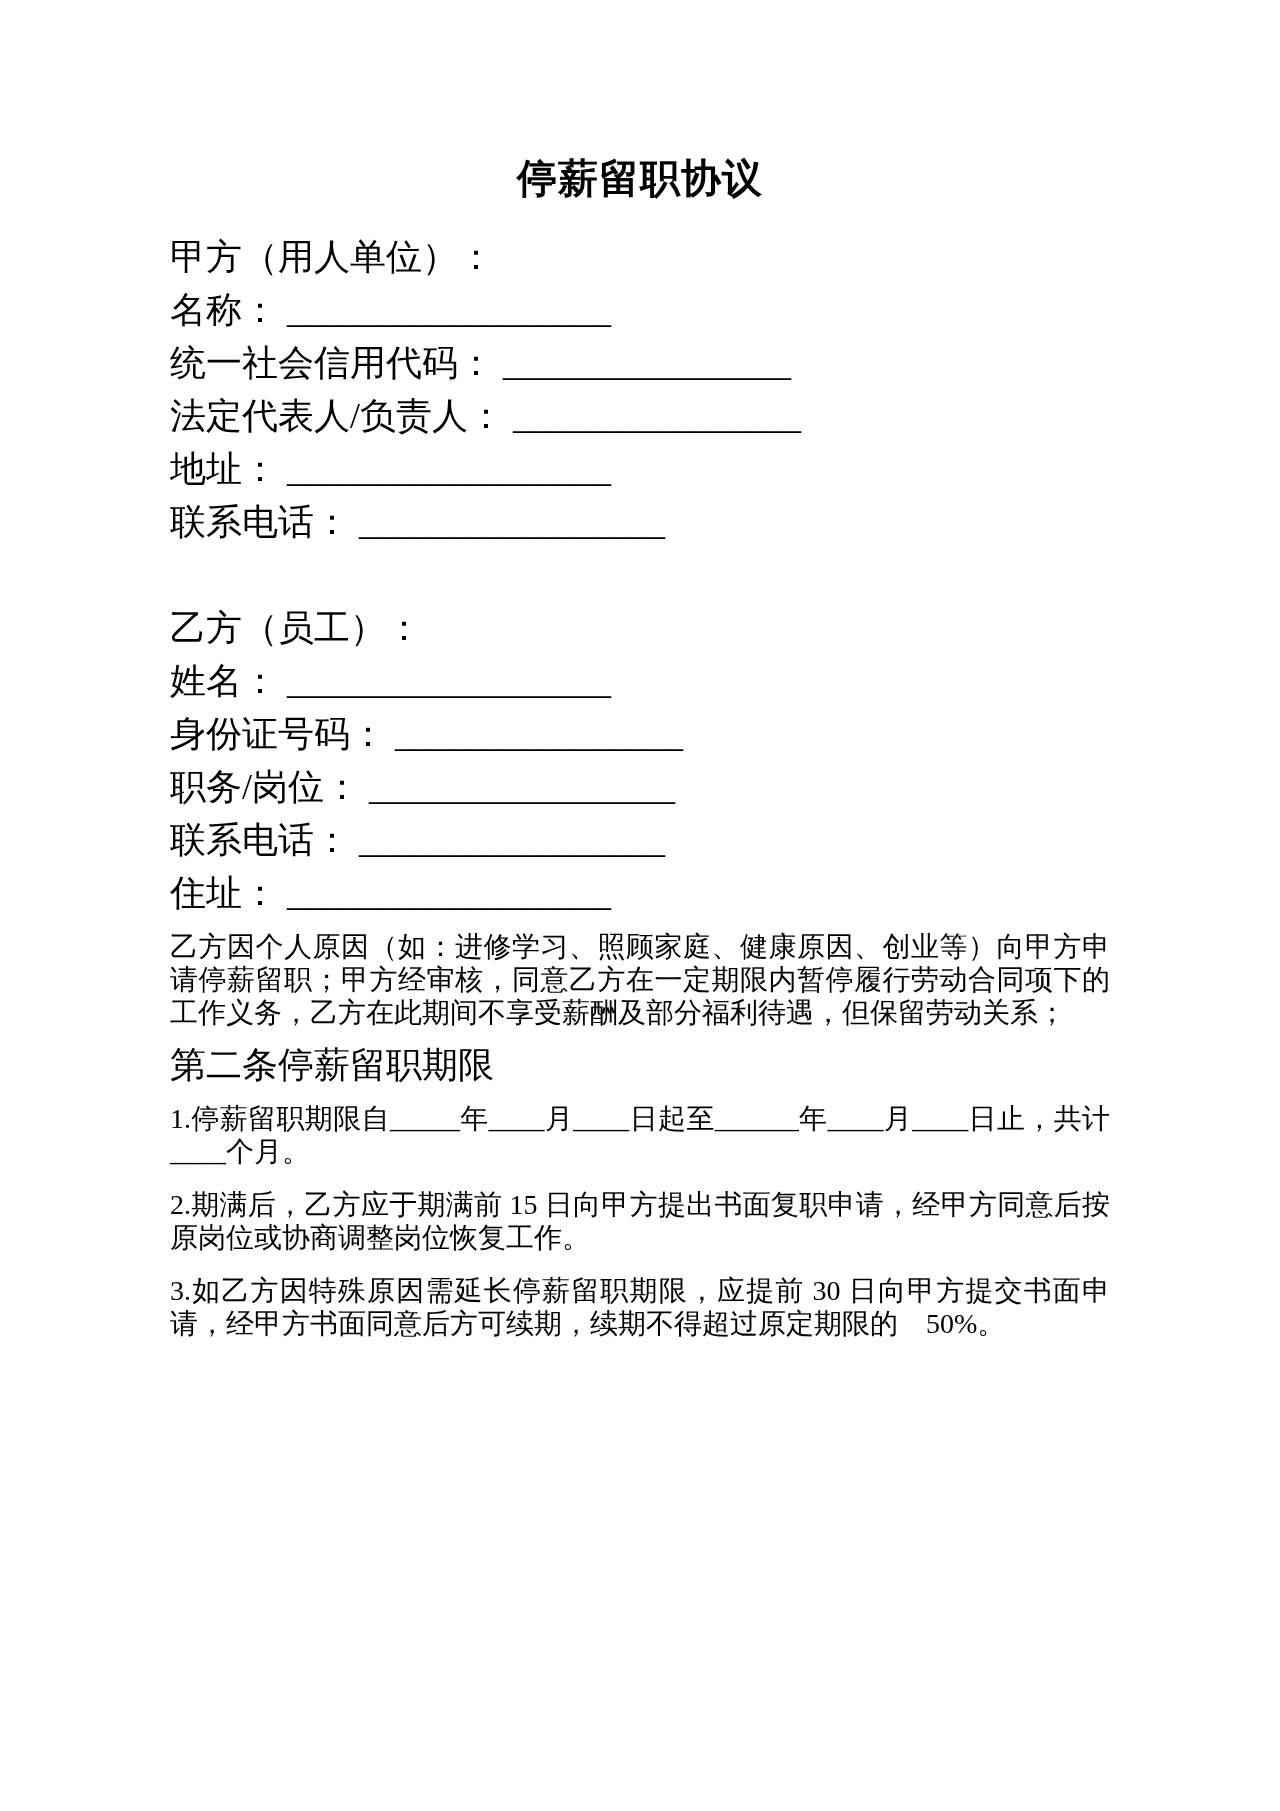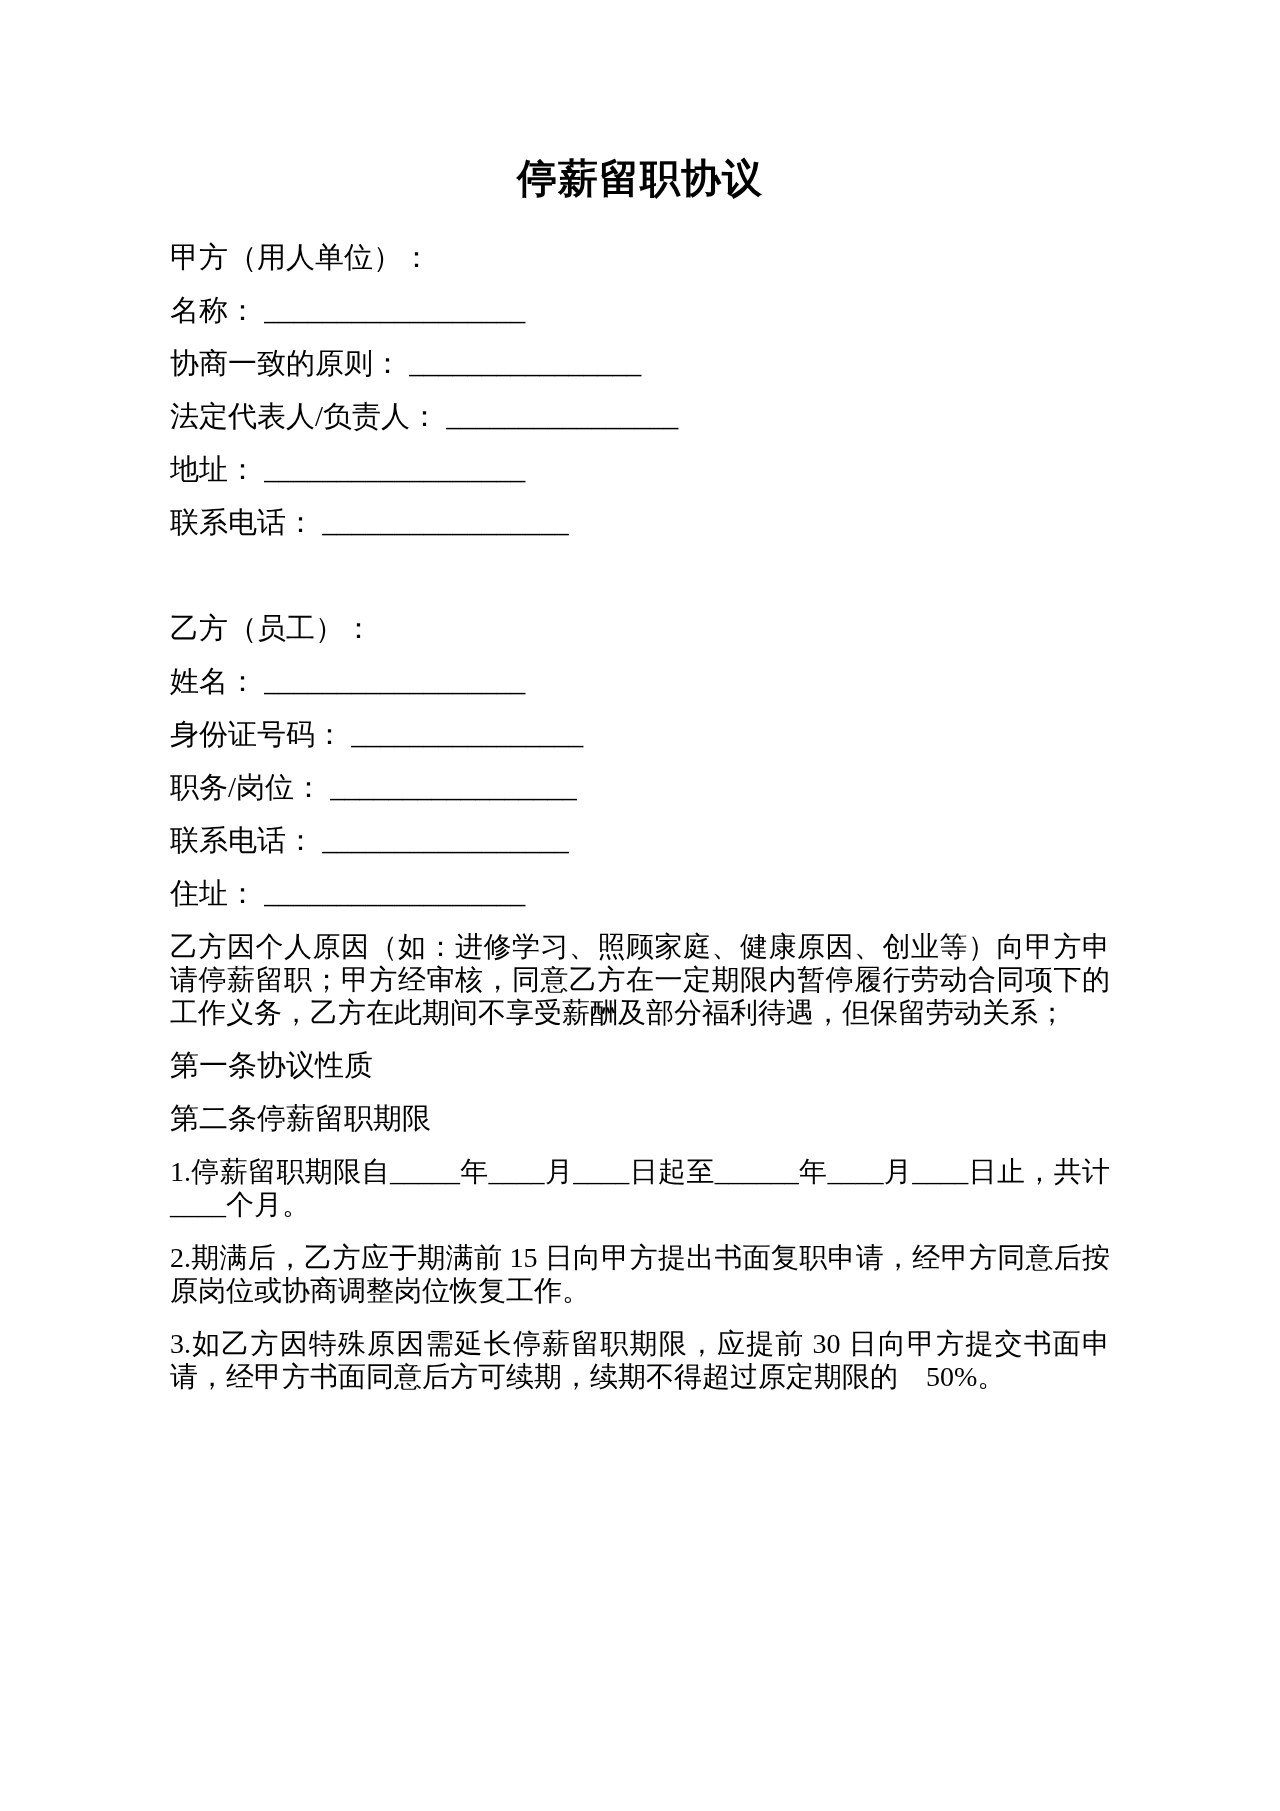--- a/index.html
+++ b/index.html
@@ -23,21 +23,21 @@
   }
   .doc-title {
     font-size: 40px;
     line-height: 52px;
     font-weight: bold;
     text-align: center;
     margin: 0 0 36px 0;
     letter-spacing: 1px;
   }
   p.line {
-    font-size: 29px;
+    font-size: 36px;
     line-height: 33px;
     margin: 0 0 20px 0;
     text-align: left;
     word-break: break-word;
   }
   p.para {
     font-size: 28px;
     line-height: 33px;
     margin: 0 0 20px 0;
     text-align: justify;
@@ -57,21 +57,21 @@
 <div class="page">
 
   <h1 class="doc-title">停薪留职协议</h1>
 
   <p class="line">甲方（用人单位）：</p>
 
   <p class="line">
     <span>名称：</span><span class="field-blank"> __________________</span>
   </p>
   <p class="line">
-    <span>协商一致的原则：</span><span class="field-blank"> ________________</span>
+    <span>统一社会信用代码：</span><span class="field-blank"> ________________</span>
   </p>
   <p class="line">
     <span>法定代表人/负责人：</span><span class="field-blank"> ________________</span>
   </p>
   <p class="line">
     <span>地址：</span><span class="field-blank"> __________________</span>
   </p>
   <p class="line">
     <span>联系电话：</span><span class="field-blank"> _________________</span>
   </p>
@@ -92,20 +92,19 @@
   <p class="line">
     <span>联系电话：</span><span class="field-blank"> _________________</span>
   </p>
   <p class="line">
     <span>住址：</span><span class="field-blank"> __________________</span>
   </p>
 
 
   <p class="para">乙方因个人原因（如：进修学习、照顾家庭、健康原因、创业等）向甲方申请停薪留职；甲方经审核，同意乙方在一定期限内暂停履行劳动合同项下的工作义务，乙方在此期间不享受薪酬及部分福利待遇，但保留劳动关系；</p>
 
-  <p class="line">第一条协议性质</p>
 
   <p class="line">第二条停薪留职期限</p>
   <p class="para">1.停薪留职期限自_____年____月____日起至______年____月____日止，共计____个月。</p>
   <p class="para">2.期满后，乙方应于期满前 15 日向甲方提出书面复职申请，经甲方同意后按原岗位或协商调整岗位恢复工作。</p>
   <p class="para">3.如乙方因特殊原因需延长停薪留职期限，应提前 30 日向甲方提交书面申请，经甲方书面同意后方可续期，续期不得超过原定期限的　50%。</p>
 
 </div>
 
 </body></html>

